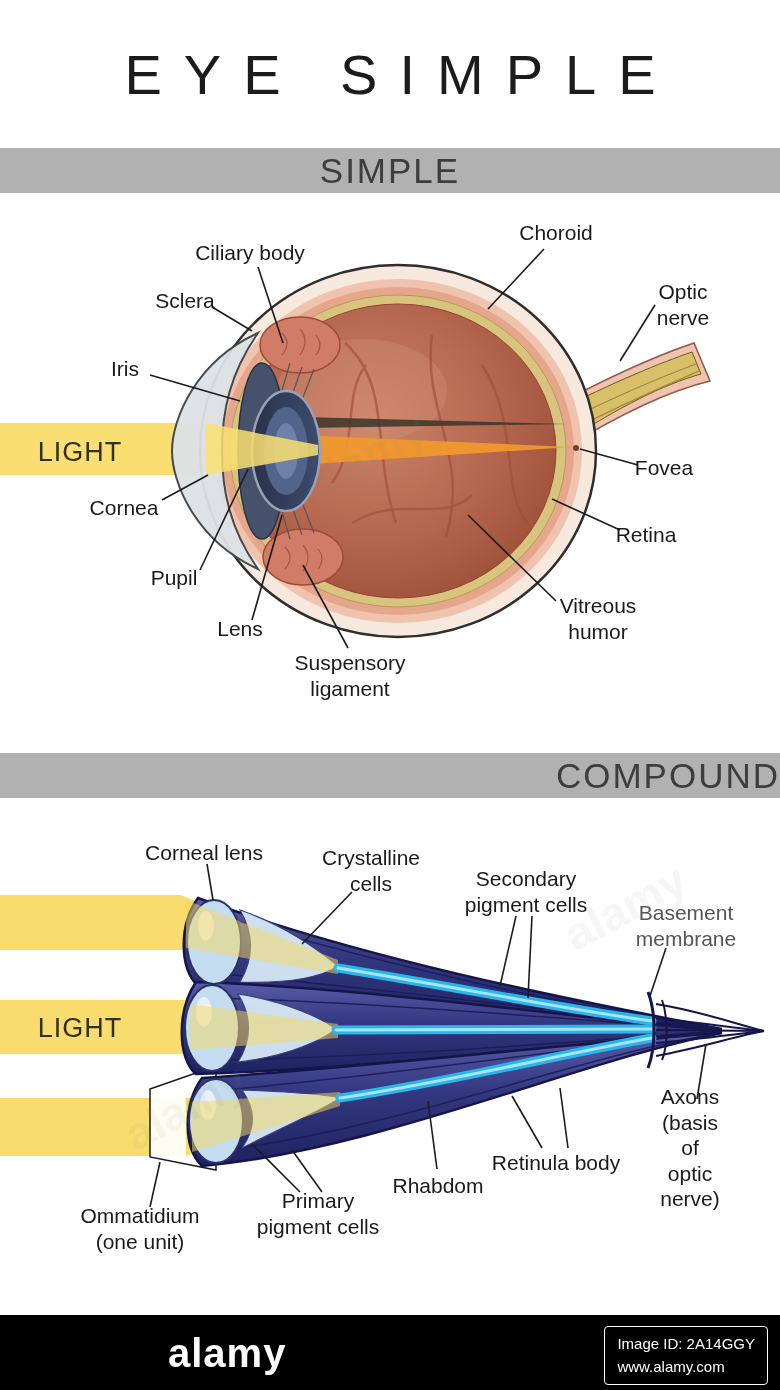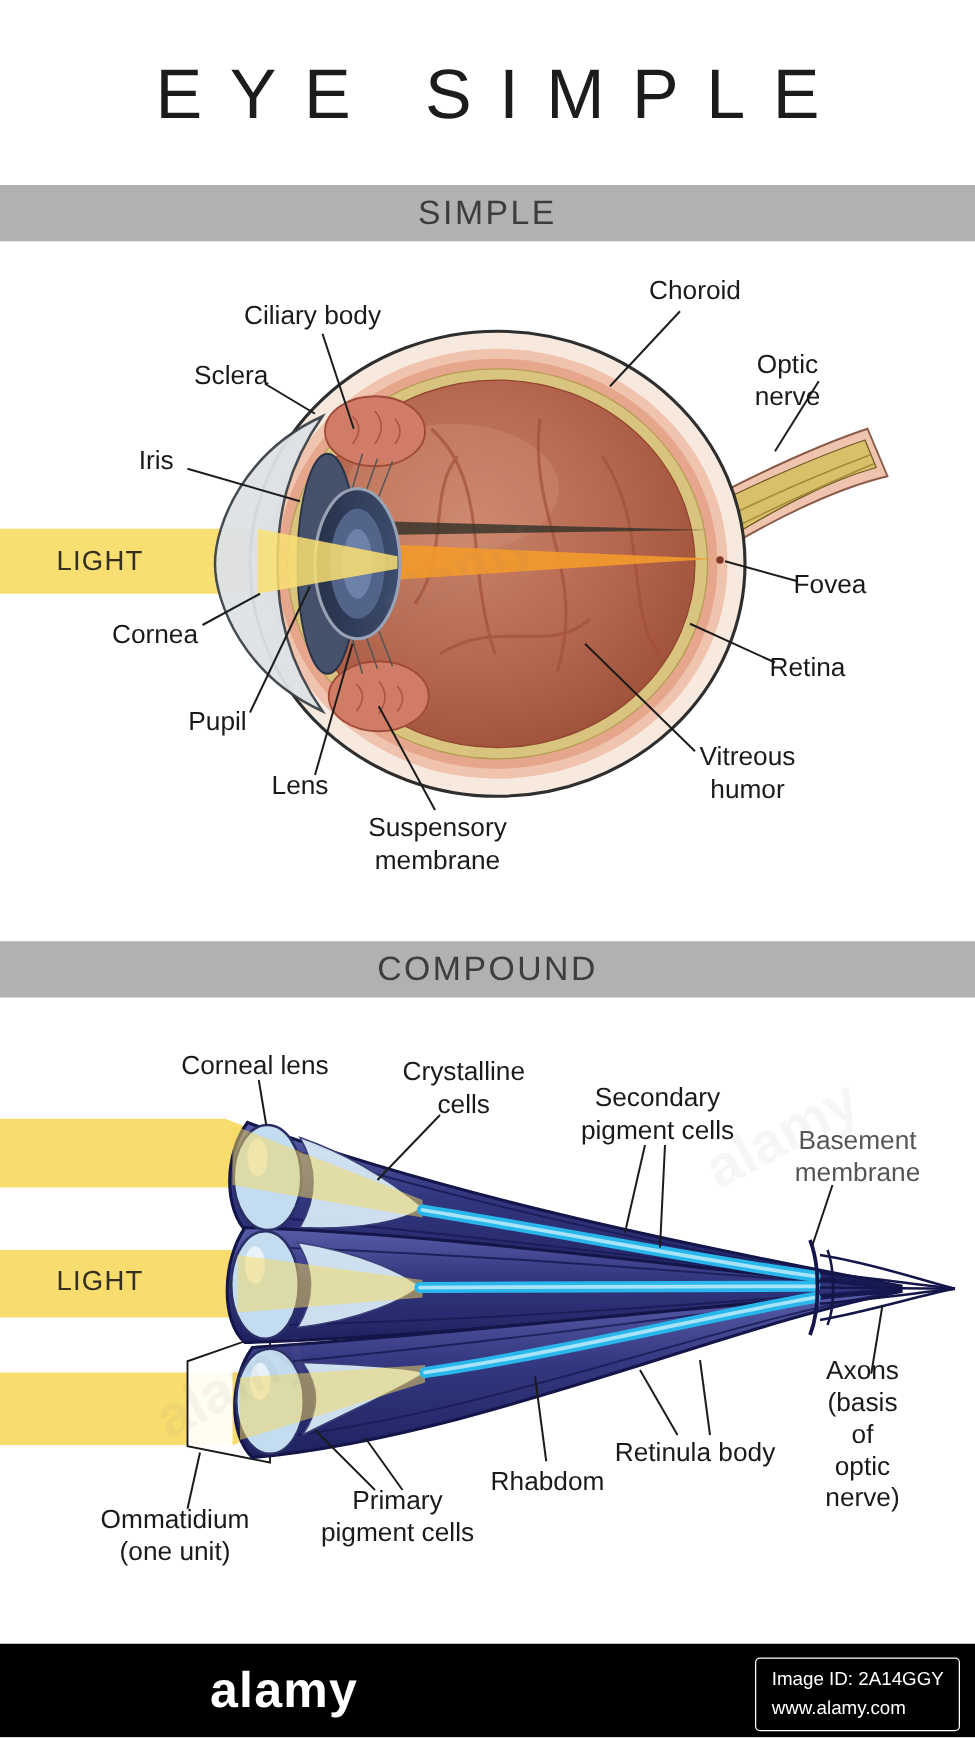--- a/index.html
+++ b/index.html
@@ -2,31 +2,31 @@
 <html><head>
 <meta charset="utf-8">
 <style>
   html,body{margin:0;padding:0;background:#fff;}
   .page{position:relative;width:780px;height:1390px;background:#fff;overflow:hidden;
         font-family:"Liberation Sans",sans-serif;color:#1a1a1a;margin:0 auto;}
   .main-title{position:absolute;top:0;left:0;width:780px;height:148px;display:flex;
         align-items:center;justify-content:center;font-size:56px;font-weight:500;
         letter-spacing:22px;color:#1c1c1c;padding-left:22px;box-sizing:border-box;}
   .section-bar{position:absolute;left:0;width:780px;height:45px;background:#b1b1b1;
-        display:flex;align-items:center;justify-content:center;font-size:27px;
+        display:flex;align-items:center;justify-content:center;font-size:35px;
         letter-spacing:2px;color:#3d3d3d;}
   .bar-simple{top:148px;}
-  .bar-compound{top:753px;}
+  .bar-compound{top:753px;justify-content:flex-end;}
   .diagram{position:absolute;left:0;width:688px;}
   .diagram-simple{top:193px;height:560px;}
   .diagram-compound{top:798px;height:517px;}
   .diagram svg{position:absolute;top:0;left:0;}
   .lbl{position:absolute;transform:translateX(-50%);font-size:21px;line-height:1.22;
         text-align:center;white-space:pre-line;color:#1a1a1a;}
-  .light-lbl{font-size:22px;letter-spacing:1px;color:#33301f;}
+  .light-lbl{font-size:27px;letter-spacing:1px;color:#33301f;}
   .lbl-gray{color:#555;}
   .watermark{position:absolute;font-size:46px;font-weight:bold;color:#888;
         opacity:0.07;transform:rotate(-28deg);pointer-events:none;}
   .footer{position:absolute;left:0;top:1315px;width:780px;height:75px;background:#000;}
   .brand{position:absolute;left:168px;top:50%;transform:translateY(-50%);
         color:#fff;font-size:40px;font-weight:bold;letter-spacing:1px;}
   .id-box{position:absolute;right:12px;top:11px;border:1px solid #fff;border-radius:4px;
         padding:5px 12px;color:#fff;font-size:15px;line-height:1.55;}
 </style>
 </head>
@@ -130,23 +130,23 @@
     </svg>
 
     <div class="lbl" style="left:250px;top:47px">Ciliary body</div>
     <div class="lbl" style="left:185px;top:95px">Sclera</div>
     <div class="lbl" style="left:125px;top:163px">Iris</div>
     <div class="lbl light-lbl" style="left:80px;top:243px">LIGHT</div>
     <div class="lbl" style="left:124px;top:302px">Cornea</div>
     <div class="lbl" style="left:174px;top:372px">Pupil</div>
     <div class="lbl" style="left:240px;top:423px">Lens</div>
     <div class="lbl" style="left:350px;top:457px">Suspensory
-membrane</div>
+ligament</div>
     <div class="lbl" style="left:556px;top:27px">Choroid</div>
-    <div class="lbl" style="left:630px;top:86px">Optic nerve</div>
+    <div class="lbl" style="left:683px;top:86px">Optic nerve</div>
     <div class="lbl" style="left:664px;top:262px">Fovea</div>
     <div class="lbl" style="left:646px;top:329px">Retina</div>
     <div class="lbl" style="left:598px;top:400px">Vitreous
 humor</div>
   </div>
 
   <div class="section-bar bar-compound">
     <span>COMPOUND</span>
   </div>
 

